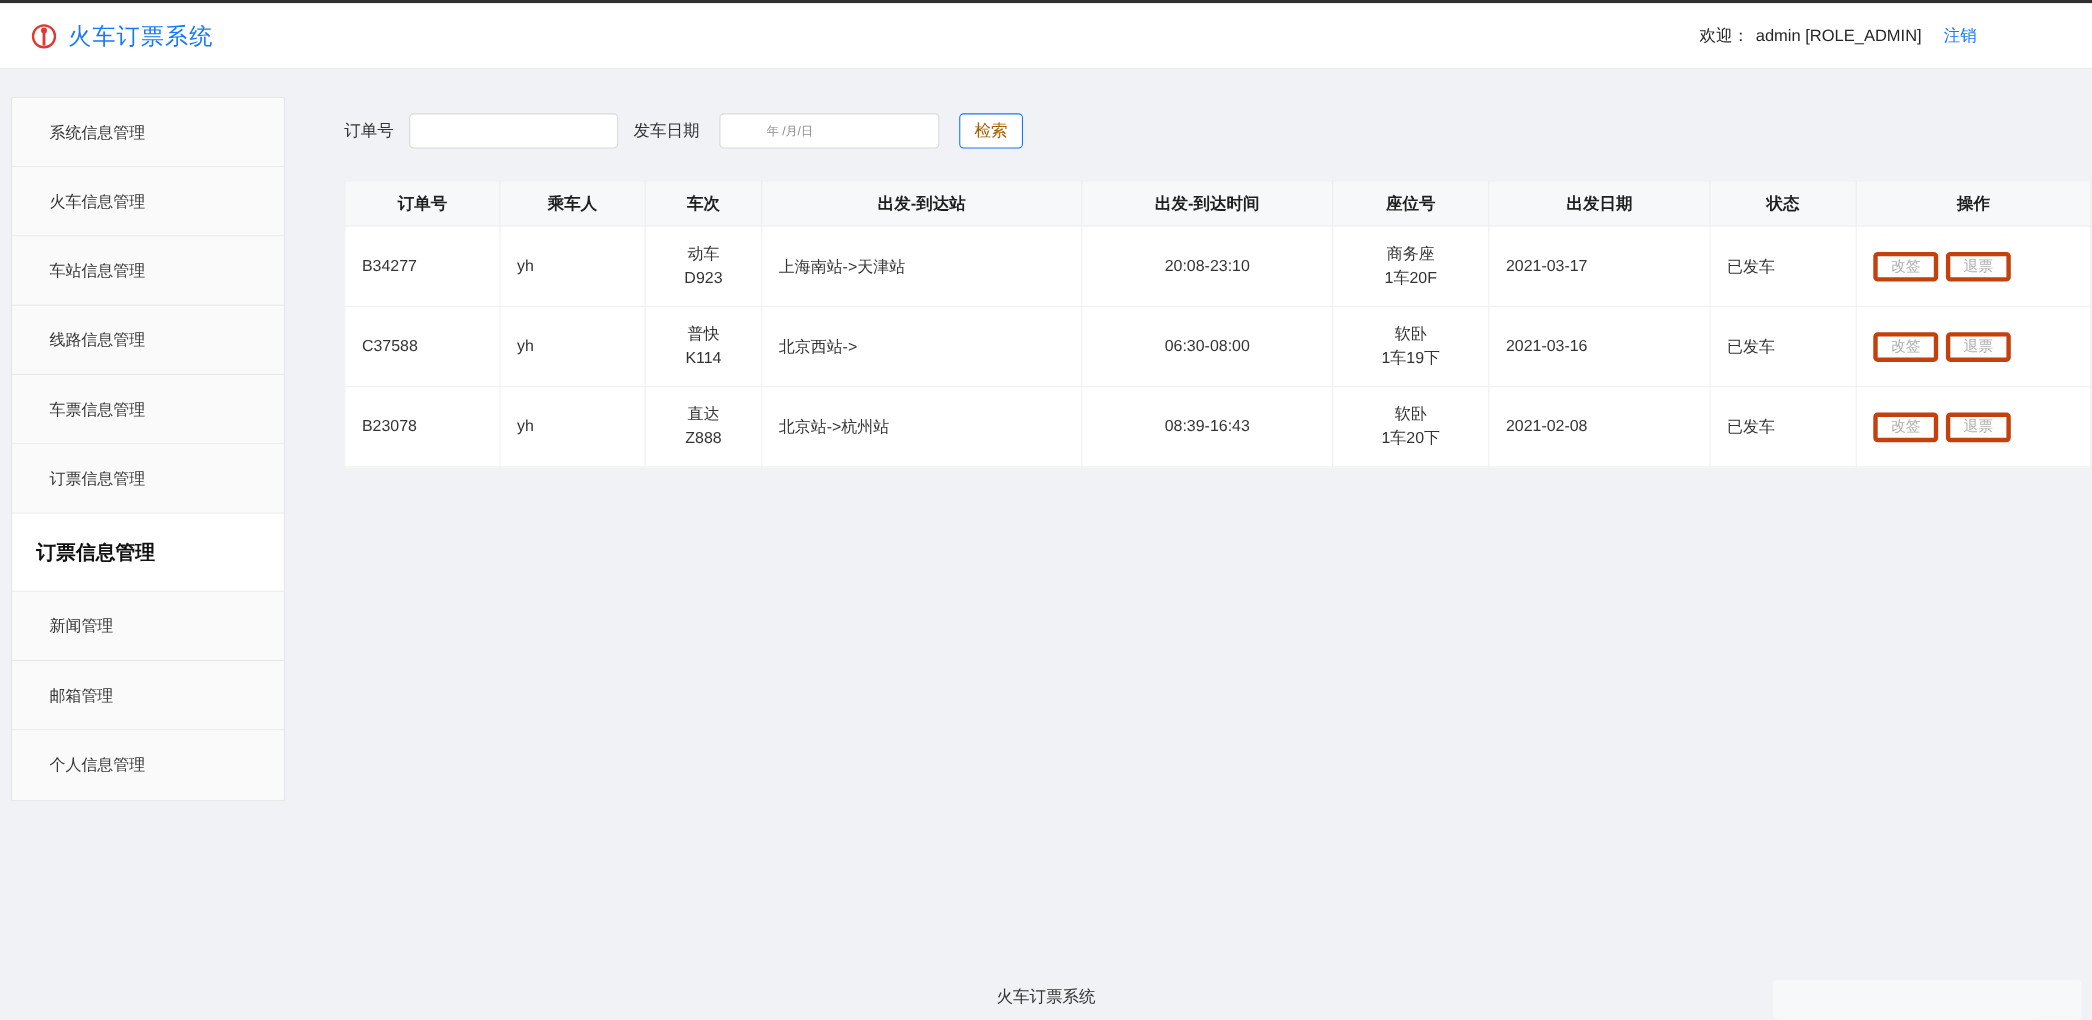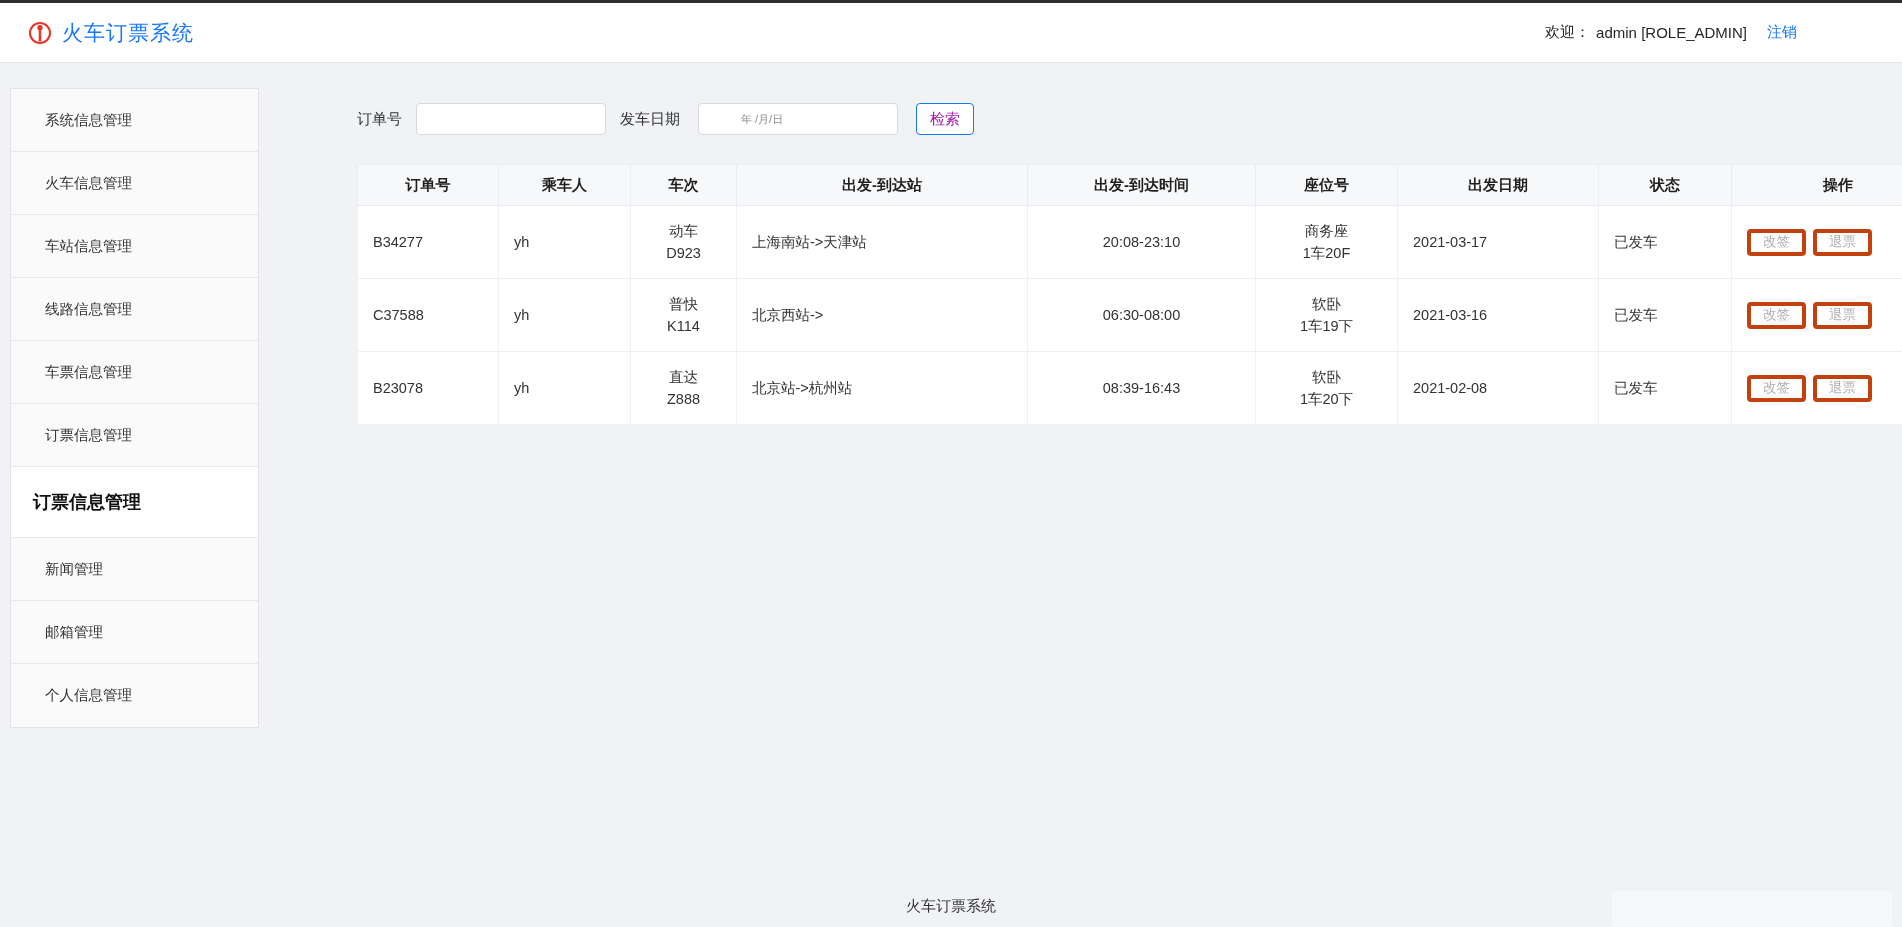--- a/index.html
+++ b/index.html
@@ -32,38 +32,38 @@
     padding-left: 34px; background: #fafafa;
     border-bottom: 1px solid #e8e8e8;
     font-size: 14.5px; color: #333; cursor: pointer;
   }
   .side-item:last-child { border-bottom: none; }
   .side-item.active {
     height: 71px; background: #ffffff; font-weight: bold;
     font-size: 18px; padding-left: 22px; color: #111;
   }
 
-  .main { position: absolute; left: 313px; top: 88px; right: 0; margin-left: 44px; }
+  .main { position: absolute; left: 313px; top: 88px; right: 0; }
   .search-row { display: flex; align-items: center; height: 32px; margin-top: 15px; }
   .search-label { font-size: 15px; color: #333; }
   .order-input {
     width: 190px; height: 32px; margin-left: 14px;
     border: 1px solid #d9d9d9; border-radius: 4px; background: #fff;
     font-size: 14px; padding: 0 8px; outline: none;
   }
   .date-label { margin-left: 14px; }
   .date-input {
     width: 200px; height: 32px; margin-left: 18px;
     border: 1px solid #d9d9d9; border-radius: 4px; background: #fff;
     color: #8c8c8c; display: flex; align-items: center;
     padding-left: 42px; font-size: 11px; cursor: text;
   }
   .search-btn {
     width: 58px; height: 32px; margin-left: 18px;
-    border: 1px solid #1677ff; color: #a21caf; background: #fff;
+    border: 1px solid #1677ff; color: #a16207; background: #fff;
     border-radius: 4px; font-size: 15px; cursor: pointer;
   }
 
   table.orders {
     margin-top: 29px; width: 1587px;
     border-collapse: collapse; table-layout: fixed; background: #fff;
   }
   table.orders th {
     height: 41px; background: #f7f8fa; font-size: 15px; font-weight: bold;
     color: #1f1f1f; border: 1px solid #ebedf0; text-align: center;

